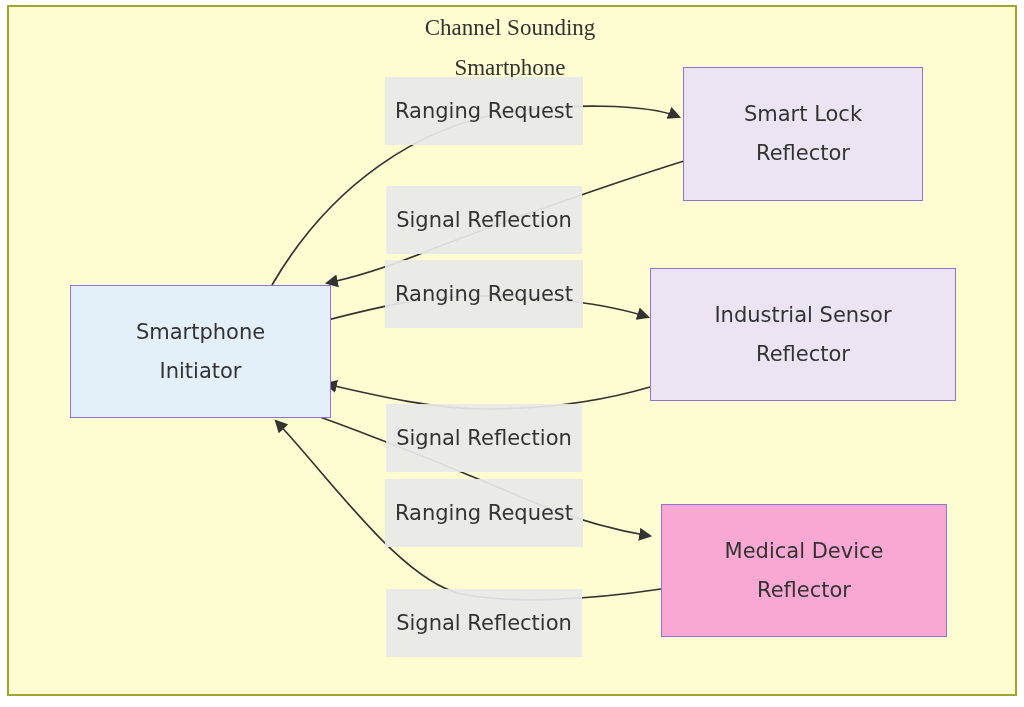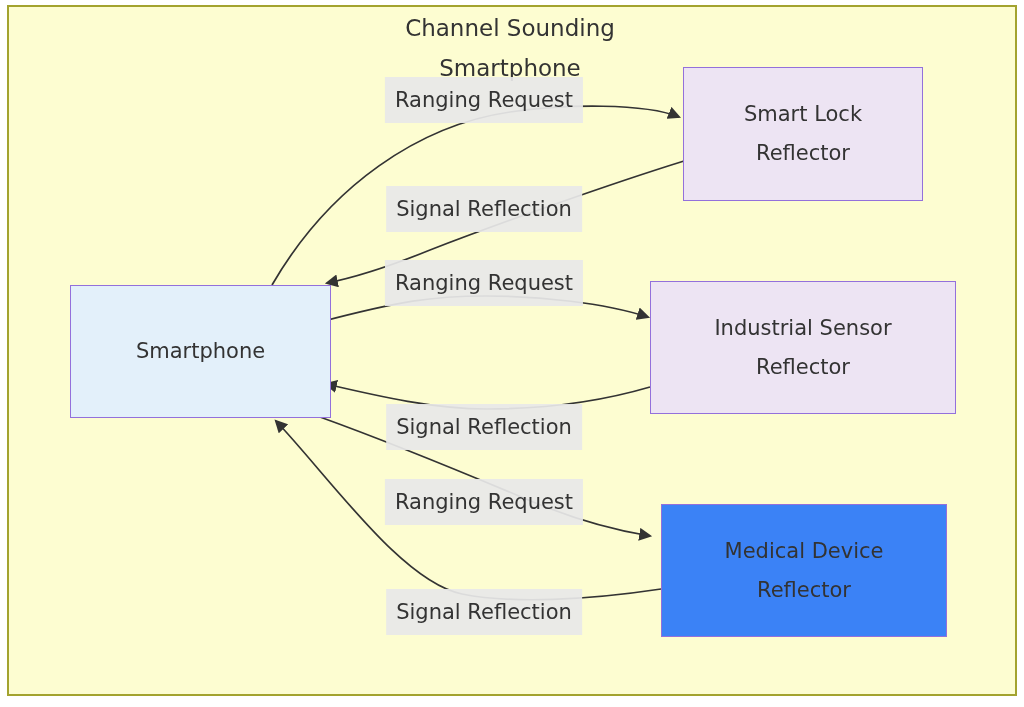--- a/index.html
+++ b/index.html
@@ -39,48 +39,49 @@
   .diagram-title {
     position: absolute;
     left: 510px;
     top: 8px;
     transform: translateX(-50%);
     z-index: 1;
     text-align: center;
     font-size: 23px;
     line-height: 40px;
     white-space: nowrap;
+    font-family: Liberation Serif, serif;
   }
   .node {
     position: absolute;
     box-sizing: border-box;
     border: 1.5px solid #9370db;
     z-index: 4;
     display: flex;
     flex-direction: column;
     align-items: center;
     justify-content: center;
     text-align: center;
     font-size: 21px;
     line-height: 39px;
     white-space: nowrap;
   }
   .node-initiator { background: #e3f0fa; left: 70px;  top: 285px; width: 261px; height: 133px; }
   .node-smart-lock { background: #ede4f3; left: 683px; top: 67px;  width: 240px; height: 134px; }
-  .node-industrial { background: #ede4f3; left: 650px; top: 281px; width: 306px; height: 133px; }
-  .node-medical { background: #3b82f6; left: 661px; top: 504px; width: 286px; height: 133px; }
+  .node-industrial { background: #ede4f3; left: 650px; top: 268px; width: 306px; height: 133px; }
+  .node-medical { background: #f9a8d4; left: 661px; top: 504px; width: 286px; height: 133px; }
   .edge-label {
     position: absolute;
     left: 484px;
     transform: translateX(-50%);
     z-index: 3;
     background: rgba(232, 232, 232, 0.93);
     font-size: 21px;
     line-height: 38px;
-    padding: 4px 10px;
+    padding: 15px 10px;
     white-space: nowrap;
   }
   .edge-label-1 { top: 77px; }
   .edge-label-2 { top: 186px; }
   .edge-label-3 { top: 260px; }
   .edge-label-4 { top: 404px; }
   .edge-label-5 { top: 479px; }
   .edge-label-6 { top: 589px; }
 </style>
 </head>
@@ -102,20 +103,21 @@
   <path class="edge-path" d="M 272 285 C 330 185, 420 125, 510 112 C 565 104, 645 103, 679 117" marker-end="url(#arrowhead)"></path>
   <path class="edge-path" d="M 684 161 C 610 184, 500 223, 430 250 C 398 263, 362 276, 327 283" marker-end="url(#arrowhead)"></path>
   <path class="edge-path" d="M 320 322 C 400 301, 432 296, 486 296 C 540 296, 604 303, 648 317" marker-end="url(#arrowhead)"></path>
   <path class="edge-path" d="M 650 387 C 592 404, 540 409, 487 409 C 434 409, 382 397, 326 384" marker-end="url(#arrowhead)"></path>
   <path class="edge-path" d="M 320 417 C 392 443, 462 472, 526 499 C 568 517, 613 530, 650 536" marker-end="url(#arrowhead)"></path>
   <path class="edge-path" d="M 661 589 C 588 600, 512 604, 462 594 C 402 582, 330 478, 276 421" marker-end="url(#arrowhead)"></path>
 </svg>
 
 <div class="node node-initiator">
   <div>Smartphone</div>
+  <div>Initiator</div>
 </div>
 
 <div class="node node-smart-lock">
   <div>Smart Lock</div>
   <div>Reflector</div>
 </div>
 
 <div class="node node-industrial">
   <div>Industrial Sensor</div>
   <div>Reflector</div>

